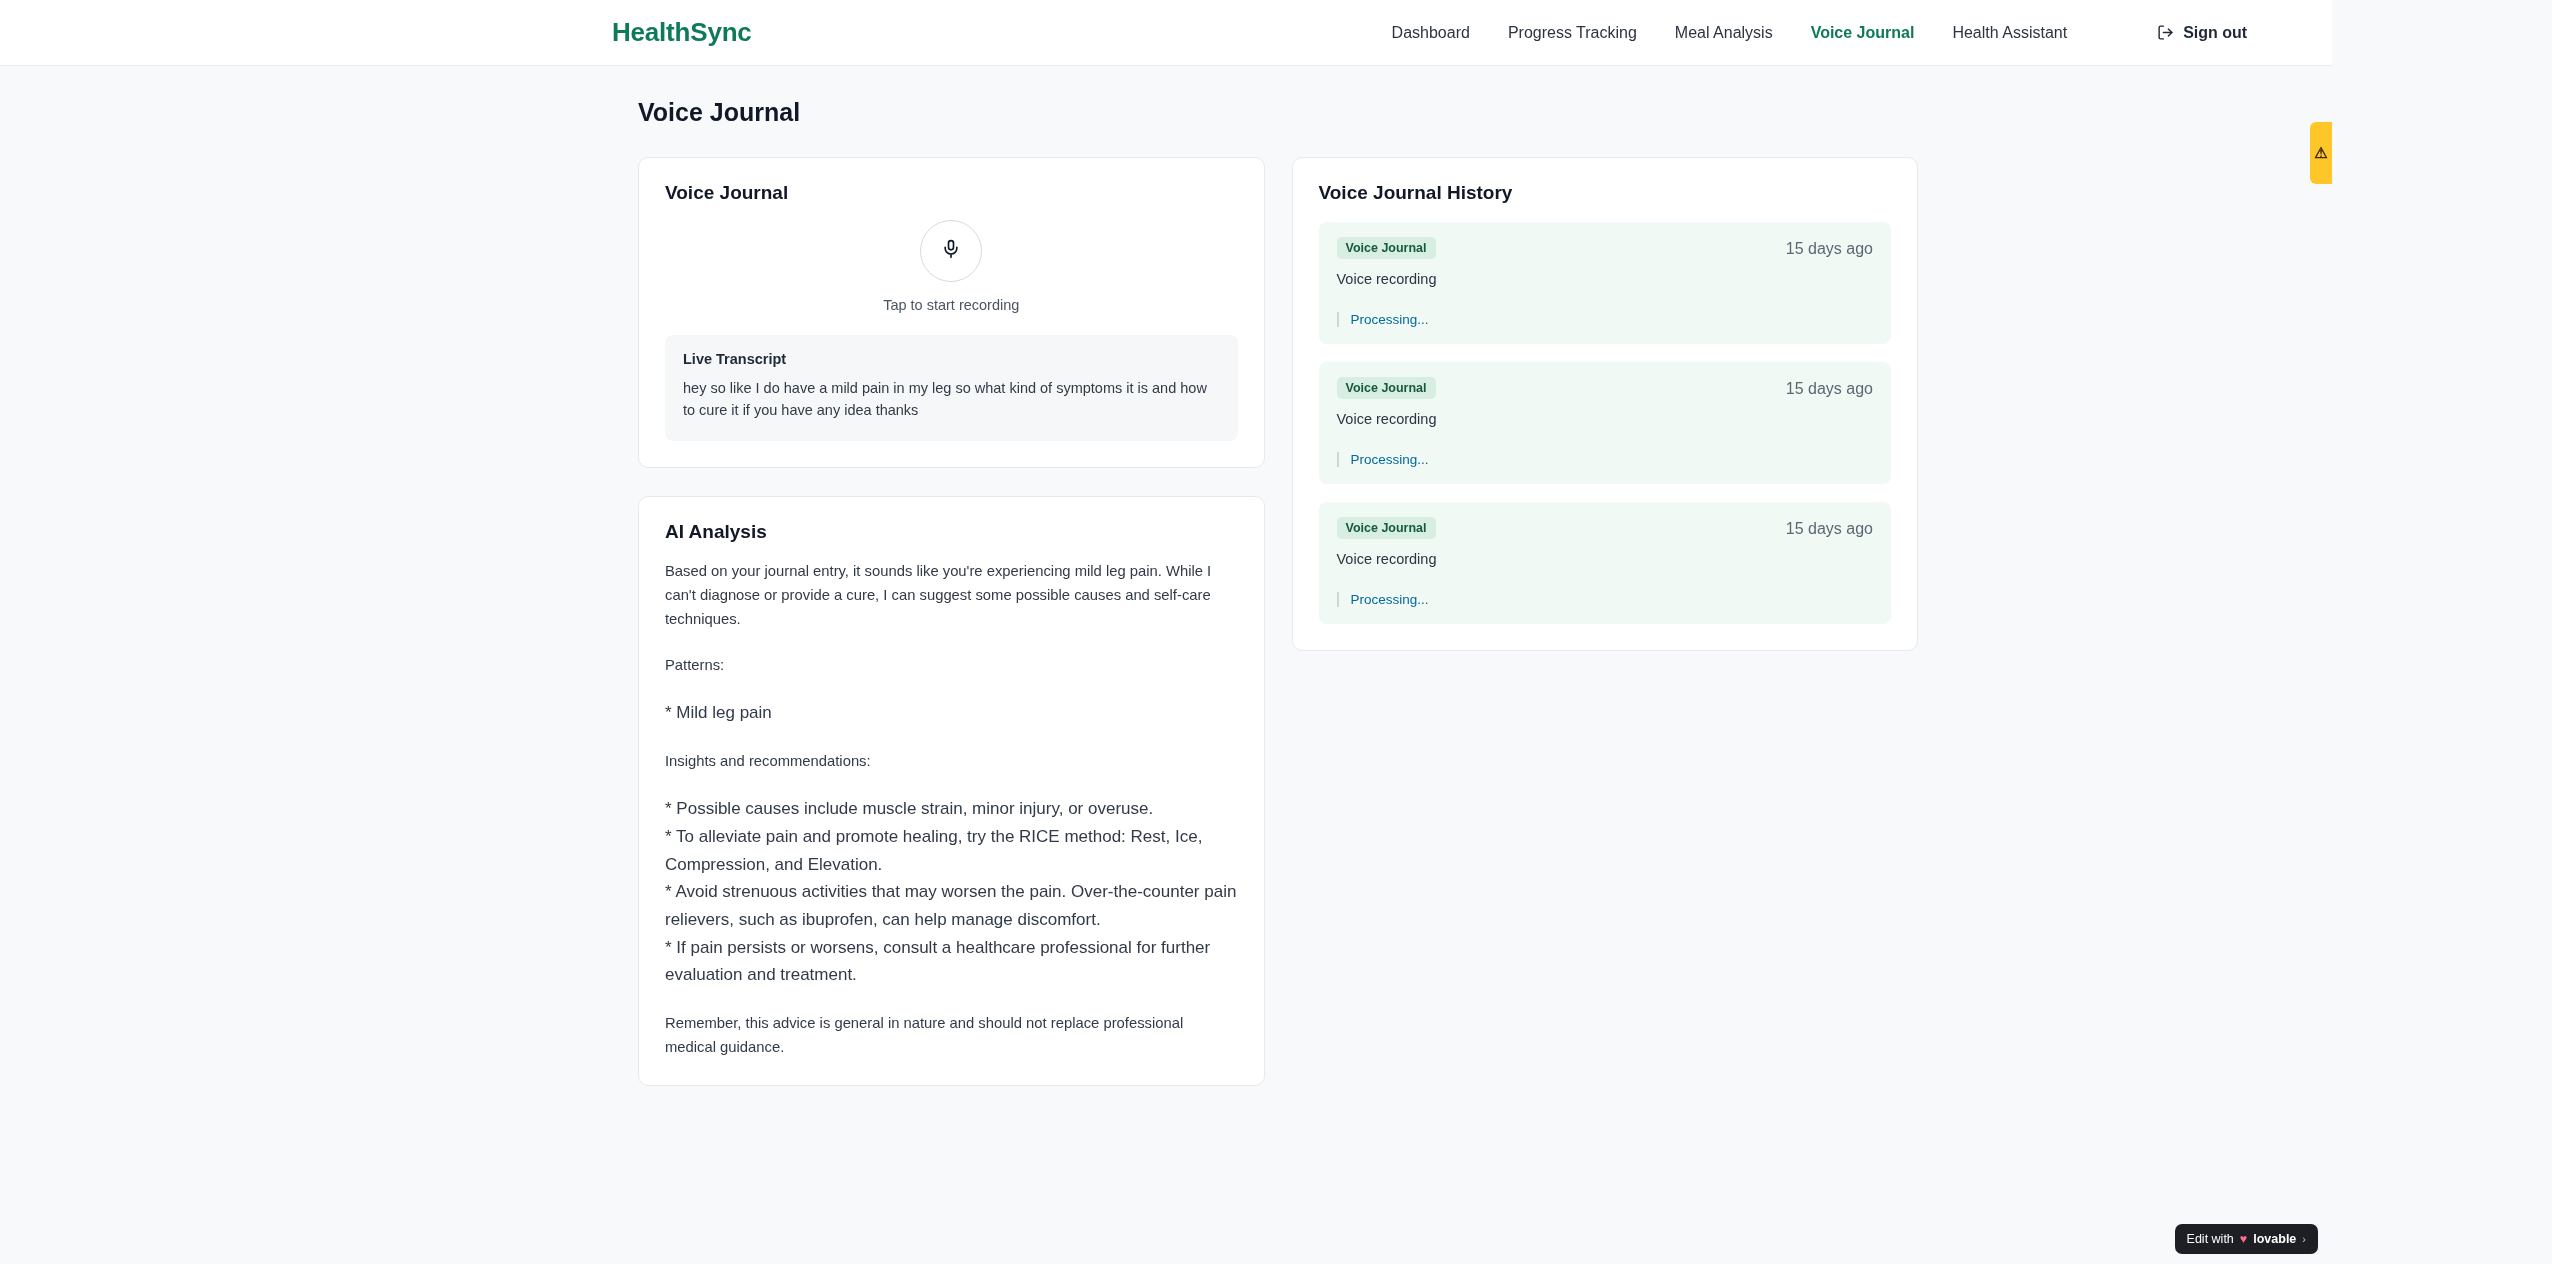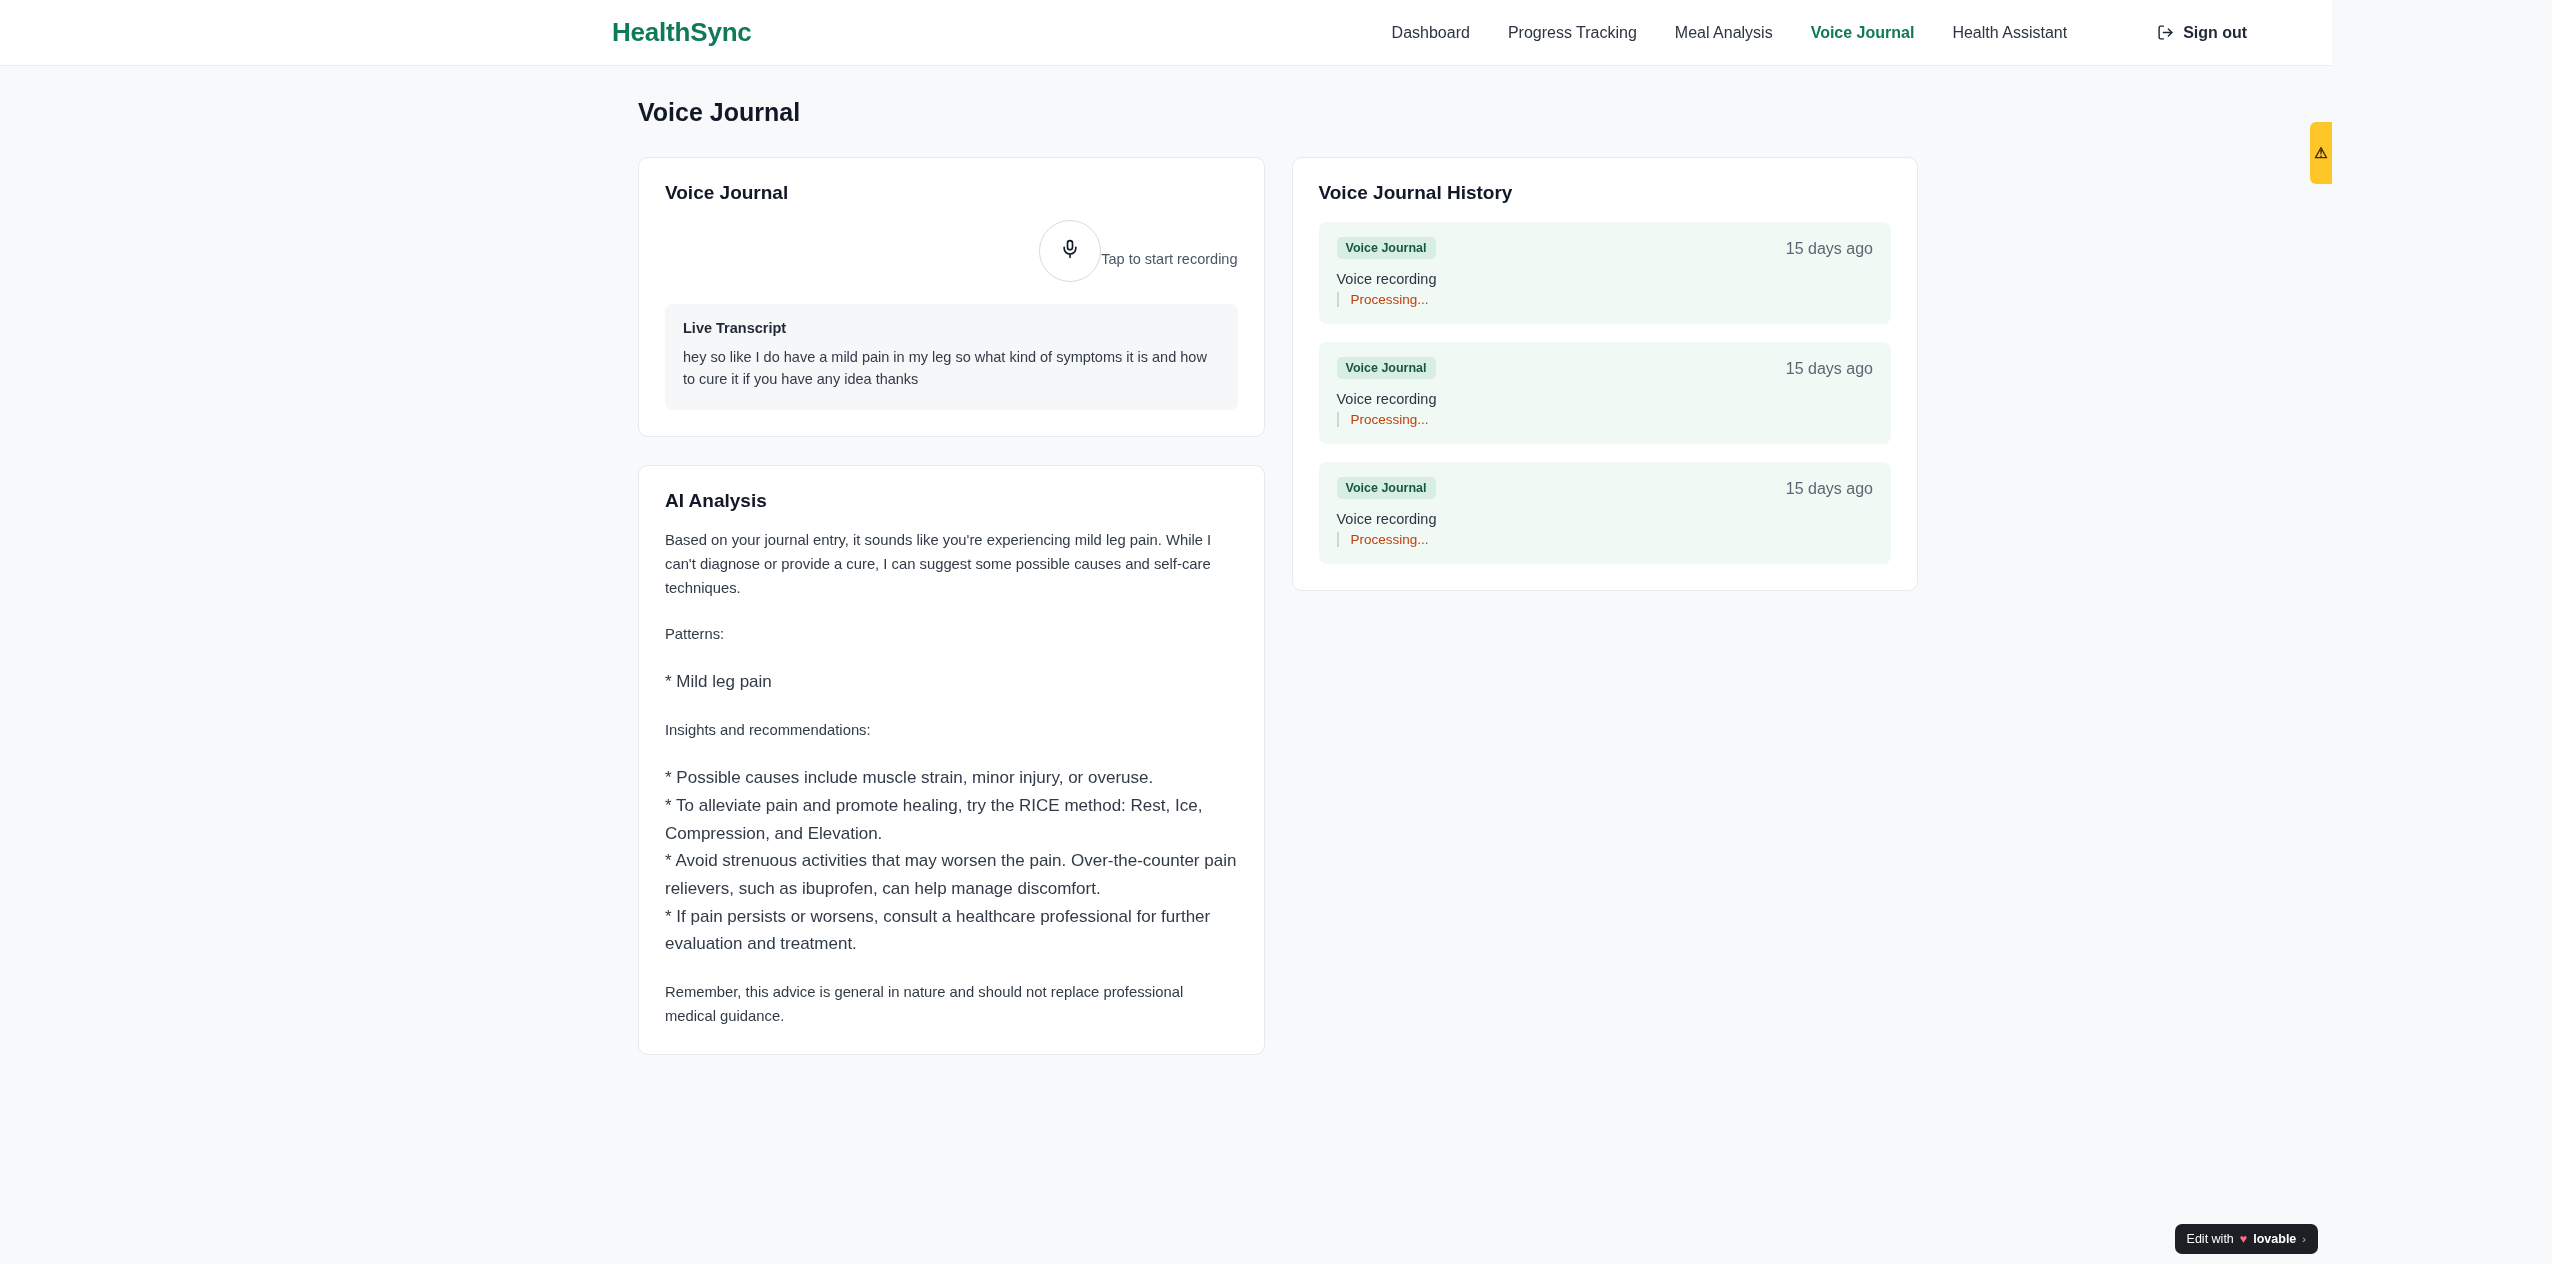--- a/index.html
+++ b/index.html
@@ -80,21 +80,21 @@
     padding: 24px 26px 26px 26px;
   }
   .card-title {
     font-size: 19px;
     font-weight: bold;
     color: #111827;
     margin: 0 0 16px 0;
   }
 
   
-  .recorder { display: flex; flex-direction: row; align-items: center; margin-top: 14px; justify-content: flex-end; }
+  .recorder { display: flex; flex-direction: column; align-items: center; margin-top: 14px; justify-content: flex-end; }
   .mic-btn {
     width: 62px; height: 62px;
     border-radius: 50%;
     border: 1px solid #d7dae0;
     background: #ffffff;
     display: flex; align-items: center; justify-content: center;
     cursor: pointer;
   }
   .mic-hint {
     margin-top: 15px;
@@ -145,25 +145,25 @@
     background: #d9eee2;
     color: #15593f;
     font-size: 12.5px;
     font-weight: bold;
     border-radius: 5px;
     padding: 4px 9px;
   }
   .hist-time { font-size: 16px; color: #5b6773; padding-top: 3px; }
   .hist-label { font-size: 14.5px; color: #2b3440; margin-top: 12px; }
   .hist-note {
-    margin-top: 5px;
+    margin-top: 25px;
     padding-left: 12px;
     border-left: 2px solid #c9dbcf;
     font-size: 13.5px;
-    color: #c2410c;
+    color: #0369a1;
   }
 
   
   .edge-tab {
     position: absolute;
     right: 0; top: 122px;
     width: 22px; height: 62px;
     background: #ffc629;
     border-radius: 6px 0 0 6px;
     display: flex; align-items: center; justify-content: center;

